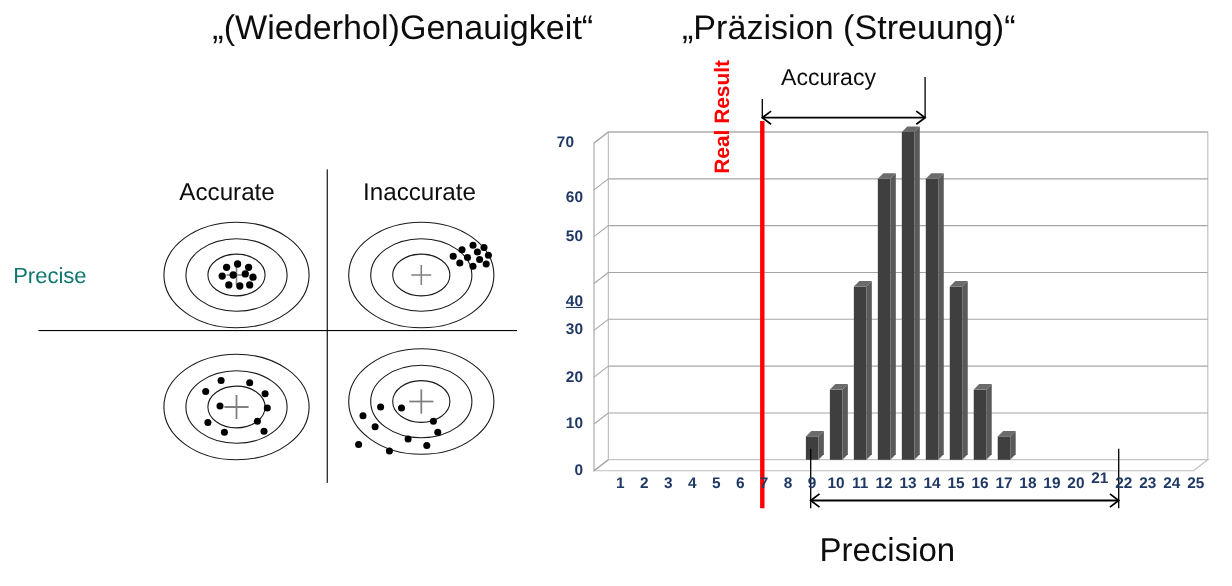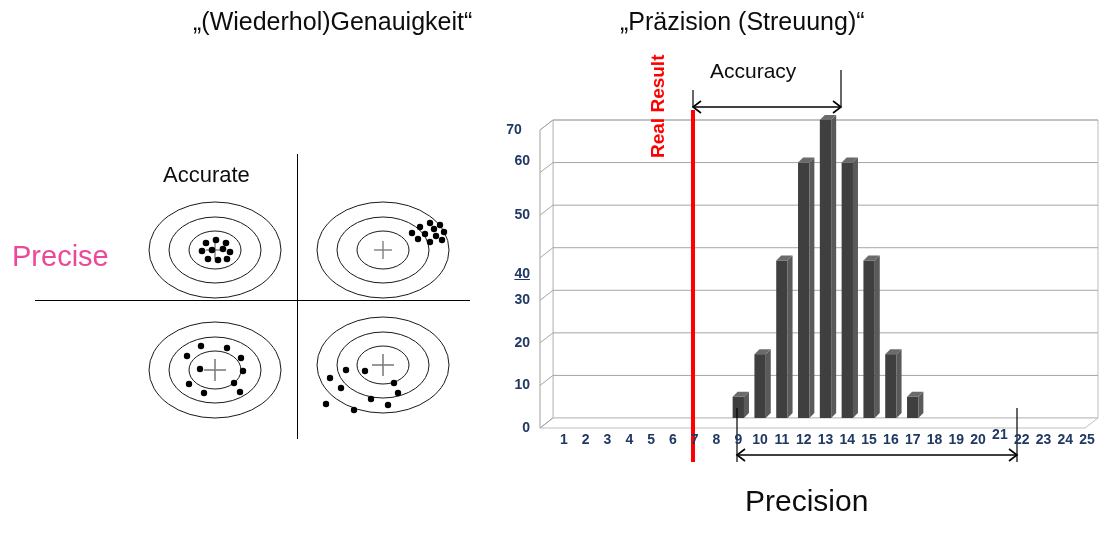--- a/index.html
+++ b/index.html
@@ -1,32 +1,32 @@
 <!DOCTYPE html>
 <html><head>
 <meta charset="utf-8">
 <style>
   html,body{margin:0;padding:0;background:#ffffff;}
   body{width:1120px;height:533px;position:relative;overflow:hidden;
        font-family:"Liberation Sans",sans-serif;color:#000;}
 
   
-  .title{position:absolute;font-size:25px;color:#0d0d0d;white-space:nowrap;}
+  .title{position:absolute;font-size:31px;color:#0d0d0d;white-space:nowrap;}
   #title-left{left:193px;top:7px;}
   #title-right{left:620px;top:7px;}
 
   
   #target-diagram{position:absolute;left:0px;top:140px;width:470px;height:300px;}
   #divider-vertical{position:absolute;left:297px;top:14px;width:1px;height:285px;background:#000;}
   #divider-horizontal{position:absolute;left:35px;top:160px;width:435px;height:1px;background:#000;}
 
   .col-label{position:absolute;font-size:22px;color:#0d0d0d;white-space:nowrap;}
   #label-accurate{left:163px;top:22px;}
   #label-inaccurate{left:330px;top:22px;}
-  .row-label{position:absolute;font-size:29px;color:#ec4899;white-space:nowrap;}
+  .row-label{position:absolute;font-size:20px;color:#0f766e;white-space:nowrap;}
   #label-precise{left:12px;top:100px;}
   #label-imprecise{left:12px;top:210px;}
 
   .target{position:absolute;width:150px;height:110px;}
   #target-precise-accurate{left:140px;top:55px;}
   #target-precise-inaccurate{left:308px;top:55px;}
   #target-imprecise-accurate{left:140px;top:175px;}
   #target-imprecise-inaccurate{left:308px;top:175px;}
   .target svg{display:block;width:150px;height:110px;}
 
@@ -52,20 +52,21 @@
 
 <div class="title" id="title-left">„(Wiederhol)Genauigkeit“</div>
 <div class="title" id="title-right">„Präzision (Streuung)“</div>
 
 <div id="target-diagram">
 
   <div id="divider-vertical"></div>
   <div id="divider-horizontal"></div>
 
   <div class="col-label" id="label-accurate">Accurate</div>
+  <div class="col-label" id="label-inaccurate">Inaccurate</div>
   <div class="row-label" id="label-precise">Precise</div>
 
   <div class="target" id="target-precise-accurate">
     <svg viewBox="0 0 150 110">
       <g fill="none" stroke="#1a1a1a" stroke-width="1">
         <ellipse cx="75" cy="55" rx="66" ry="48"></ellipse>
         <ellipse cx="75" cy="55" rx="46" ry="33"></ellipse>
         <ellipse cx="75" cy="55" rx="26" ry="19"></ellipse>
       </g>
       <g stroke="#7f7f7f" stroke-width="1.4">
@@ -263,21 +264,21 @@
     <line id="real-line" x1="188" y1="60" x2="188" y2="412" stroke="#ff0000" stroke-width="4"></line>
   </svg>
 
   <div id="yticks">
       <div class="ytick" style="left: -7px; top: 369px;">0</div>
       <div class="ytick" style="left: -7px; top: 326.429px;">10</div>
       <div class="ytick" style="left: -7px; top: 283.857px;">20</div>
       <div class="ytick" style="left: -7px; top: 241.286px;">30</div>
       <div class="ytick" style="left: -7px; top: 215px; text-decoration: underline;">40</div>
       <div class="ytick" style="left: -7px; top: 156.143px;">50</div>
-      <div class="ytick" style="left: -7px; top: 102px;">60</div>
+      <div class="ytick" style="left: -7px; top: 121px;">60</div>
       <div class="ytick" style="left: -7px; top: 71px; text-align: center;">70</div>
     </div>
   <div id="xticks">
       <div class="xtick" style="left: 47.9px; top: 381px;">1</div>
       <div class="xtick" style="left: 69.7px; top: 381px;">2</div>
       <div class="xtick" style="left: 91.5px; top: 381px;">3</div>
       <div class="xtick" style="left: 113.3px; top: 381px;">4</div>
       <div class="xtick" style="left: 135.1px; top: 381px;">5</div>
       <div class="xtick" style="left: 156.9px; top: 381px;">6</div>
       <div class="xtick" style="left: 178.7px; top: 381px;">7</div>

